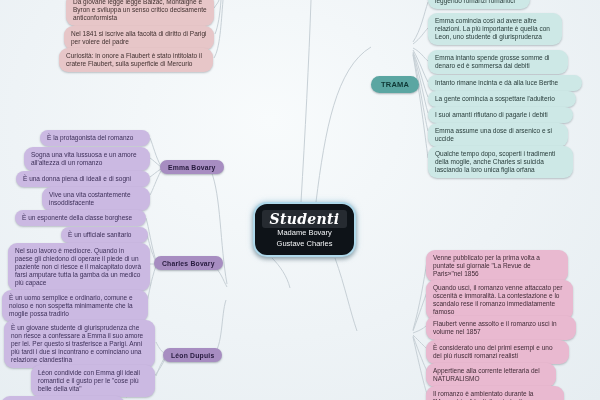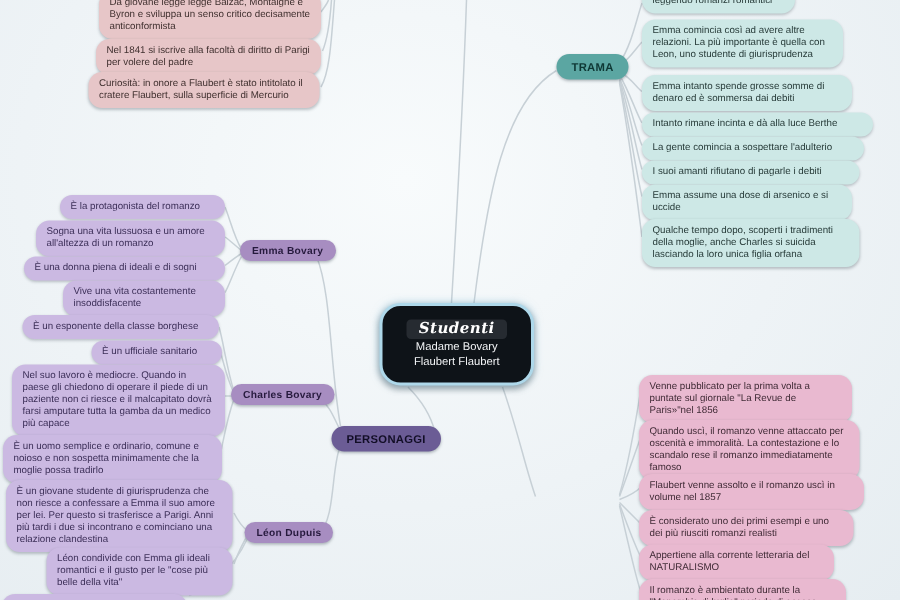--- a/index.html
+++ b/index.html
@@ -19,32 +19,32 @@
   .teal{background:#cde8e6;color:#273b39;}
   .pink{background:#e9b9d0;color:#402b36;}
   .pill{
     position:absolute;z-index:3;border-radius:10px;padding:4px 10px;
     font-size:7.5px;font-weight:bold;letter-spacing:.2px;white-space:nowrap;
     box-shadow:0 1px 2px rgba(40,55,65,.35);
   }
   .pill.small{font-size:6.8px;padding:3.5px 8px;border-radius:8px;font-weight:bold;}
   .pill.purple-dark{background:#6b5c95;color:#120e26;}
   .pill.purple-mid{background:#a78dc1;color:#261a3d;}
-  .pill.teal-dark{background:#5ba6a2;color:#0e3734;}
+  .pill.teal-dark{background:#5ba6a2;color:#0e3734;margin-top:40px;}
   .pill.pink-dark{background:#c2648e;color:#380e24;}
   #center-node{
     position:absolute;left:253px;top:202px;width:103px;height:55px;z-index:4;
     background:#0e1318;border:2px solid #aed8ea;border-radius:14px;
     box-shadow:0 0 6px rgba(120,180,210,.55), 0 2px 4px rgba(0,0,0,.35);
     box-sizing:border-box;display:flex;flex-direction:column;align-items:center;justify-content:center;
   }
   #logo-strip{
     background:#262b31;border-radius:3px;padding:1px 8px;margin-bottom:0;
     font-family:"DejaVu Serif", serif;font-style:italic;font-weight:bold;
-    font-size:10px;color:#ffffff;letter-spacing:.3px;
+    font-size:14px;color:#ffffff;letter-spacing:.3px;
   }
   .center-sub{font-size:7.5px;line-height:1.35;color:#f2f4f6;text-align:left;}
 </style>
 </head>
 <body>
 
 <div id="stage">
 
   <svg class="wires" width="600" height="400" viewBox="0 0 600 400">
     <g fill="none" stroke="#c7d0d6" stroke-width="1">
@@ -94,41 +94,40 @@
     </g>
   </svg>
 
   <div class="bubble rose" style="right:386px;top:-6px;width:134px">Da giovane legge legge Balzac, Montaigne e Byron e sviluppa un senso critico decisamente anticonformista</div>
   <div class="bubble rose" style="right:386px;top:26px;width:136px">Nel 1841 si iscrive alla facoltà di diritto di Parigi per volere del padre</div>
   <div class="bubble rose" style="right:387px;top:48px;width:140px">Curiosità: in onore a Flaubert è stato intitolato il cratere Flaubert, sulla superficie di Mercurio</div>
 
   <div id="center-node">
     <div id="logo-strip">Studenti</div>
     <div class="center-sub">Madame Bovary</div>
-    <div class="center-sub">Flaubert Flaubert</div>
+    <div class="center-sub">Gustave Charles</div>
   </div>
 
   <div class="pill teal-dark" style="left:371px;top:36px">TRAMA</div>
   <div class="bubble teal" style="left:428px;top:-15px;width:88px;padding-top:12px">leggendo romanzi romantici</div>
   <div class="bubble teal" style="left:428px;top:13px;width:120px">Emma comincia così ad avere altre relazioni. La più importante è quella con Leon, uno studente di giurisprudenza</div>
   <div class="bubble teal" style="left:428px;top:50px;width:126px">Emma intanto spende grosse somme di denaro ed è sommersa dai debiti</div>
   <div class="bubble teal" style="left:428px;top:75px;width:140px">Intanto rimane incinta e dà alla luce Berthe</div>
   <div class="bubble teal" style="left:428px;top:91px;width:134px">La gente comincia a sospettare l'adulterio</div>
   <div class="bubble teal" style="left:428px;top:107px;width:131px">I suoi amanti rifiutano di pagarle i debiti</div>
   <div class="bubble teal" style="left:428px;top:123px;width:126px">Emma assume una dose di arsenico e si uccide</div>
   <div class="bubble teal" style="left:428px;top:146px;width:131px">Qualche tempo dopo, scoperti i tradimenti della moglie, anche Charles si suicida lasciando la loro unica figlia orfana</div>
 
   <div class="bubble pink" style="left:426px;top:250px;width:128px">Venne pubblicato per la prima volta a puntate sul giornale "La Revue de Paris»"nel 1856</div>
   <div class="bubble pink" style="left:426px;top:280px;width:133px">Quando uscì, il romanzo venne attaccato per oscenità e immoralità. La contestazione e lo scandalo rese il romanzo immediatamente famoso</div>
   <div class="bubble pink" style="left:426px;top:316px;width:136px">Flaubert venne assolto e il romanzo uscì in volume nel 1857</div>
   <div class="bubble pink" style="left:426px;top:340px;width:129px">È considerato uno dei primi esempi e uno dei più riusciti romanzi realisti</div>
   <div class="bubble pink" style="left:426px;top:363px;width:116px">Appertiene alla corrente letteraria del NATURALISMO</div>
   <div class="bubble pink" style="left:426px;top:386px;width:124px">Il romanzo è ambientato durante la "Monarchia di luglio" periodo di ascesa</div>
 
-  <div class="pill purple-dark" style="left:221px;top:284px">PERSONAGGI</div>
 
   <div class="pill purple-mid small" style="left:160px;top:160px">Emma Bovary</div>
   <div class="bubble lav" style="right:450px;top:130px;width:96px">È  la protagonista del romanzo</div>
   <div class="bubble lav" style="right:450px;top:147px;width:112px">Sogna una vita lussuosa e un amore all'altezza di un romanzo</div>
   <div class="bubble lav" style="right:450px;top:171px;width:120px">È una donna piena di ideali e di sogni</div>
   <div class="bubble lav" style="right:450px;top:187px;width:94px">Vive una vita costantemente insoddisfacente</div>
 
   <div class="pill purple-mid small" style="left:154px;top:256px">Charles Bovary</div>
   <div class="bubble lav" style="right:454px;top:210px;width:117px">È un esponente della classe borghese</div>
   <div class="bubble lav" style="right:452px;top:227px;width:73px">È un ufficiale sanitario</div>

